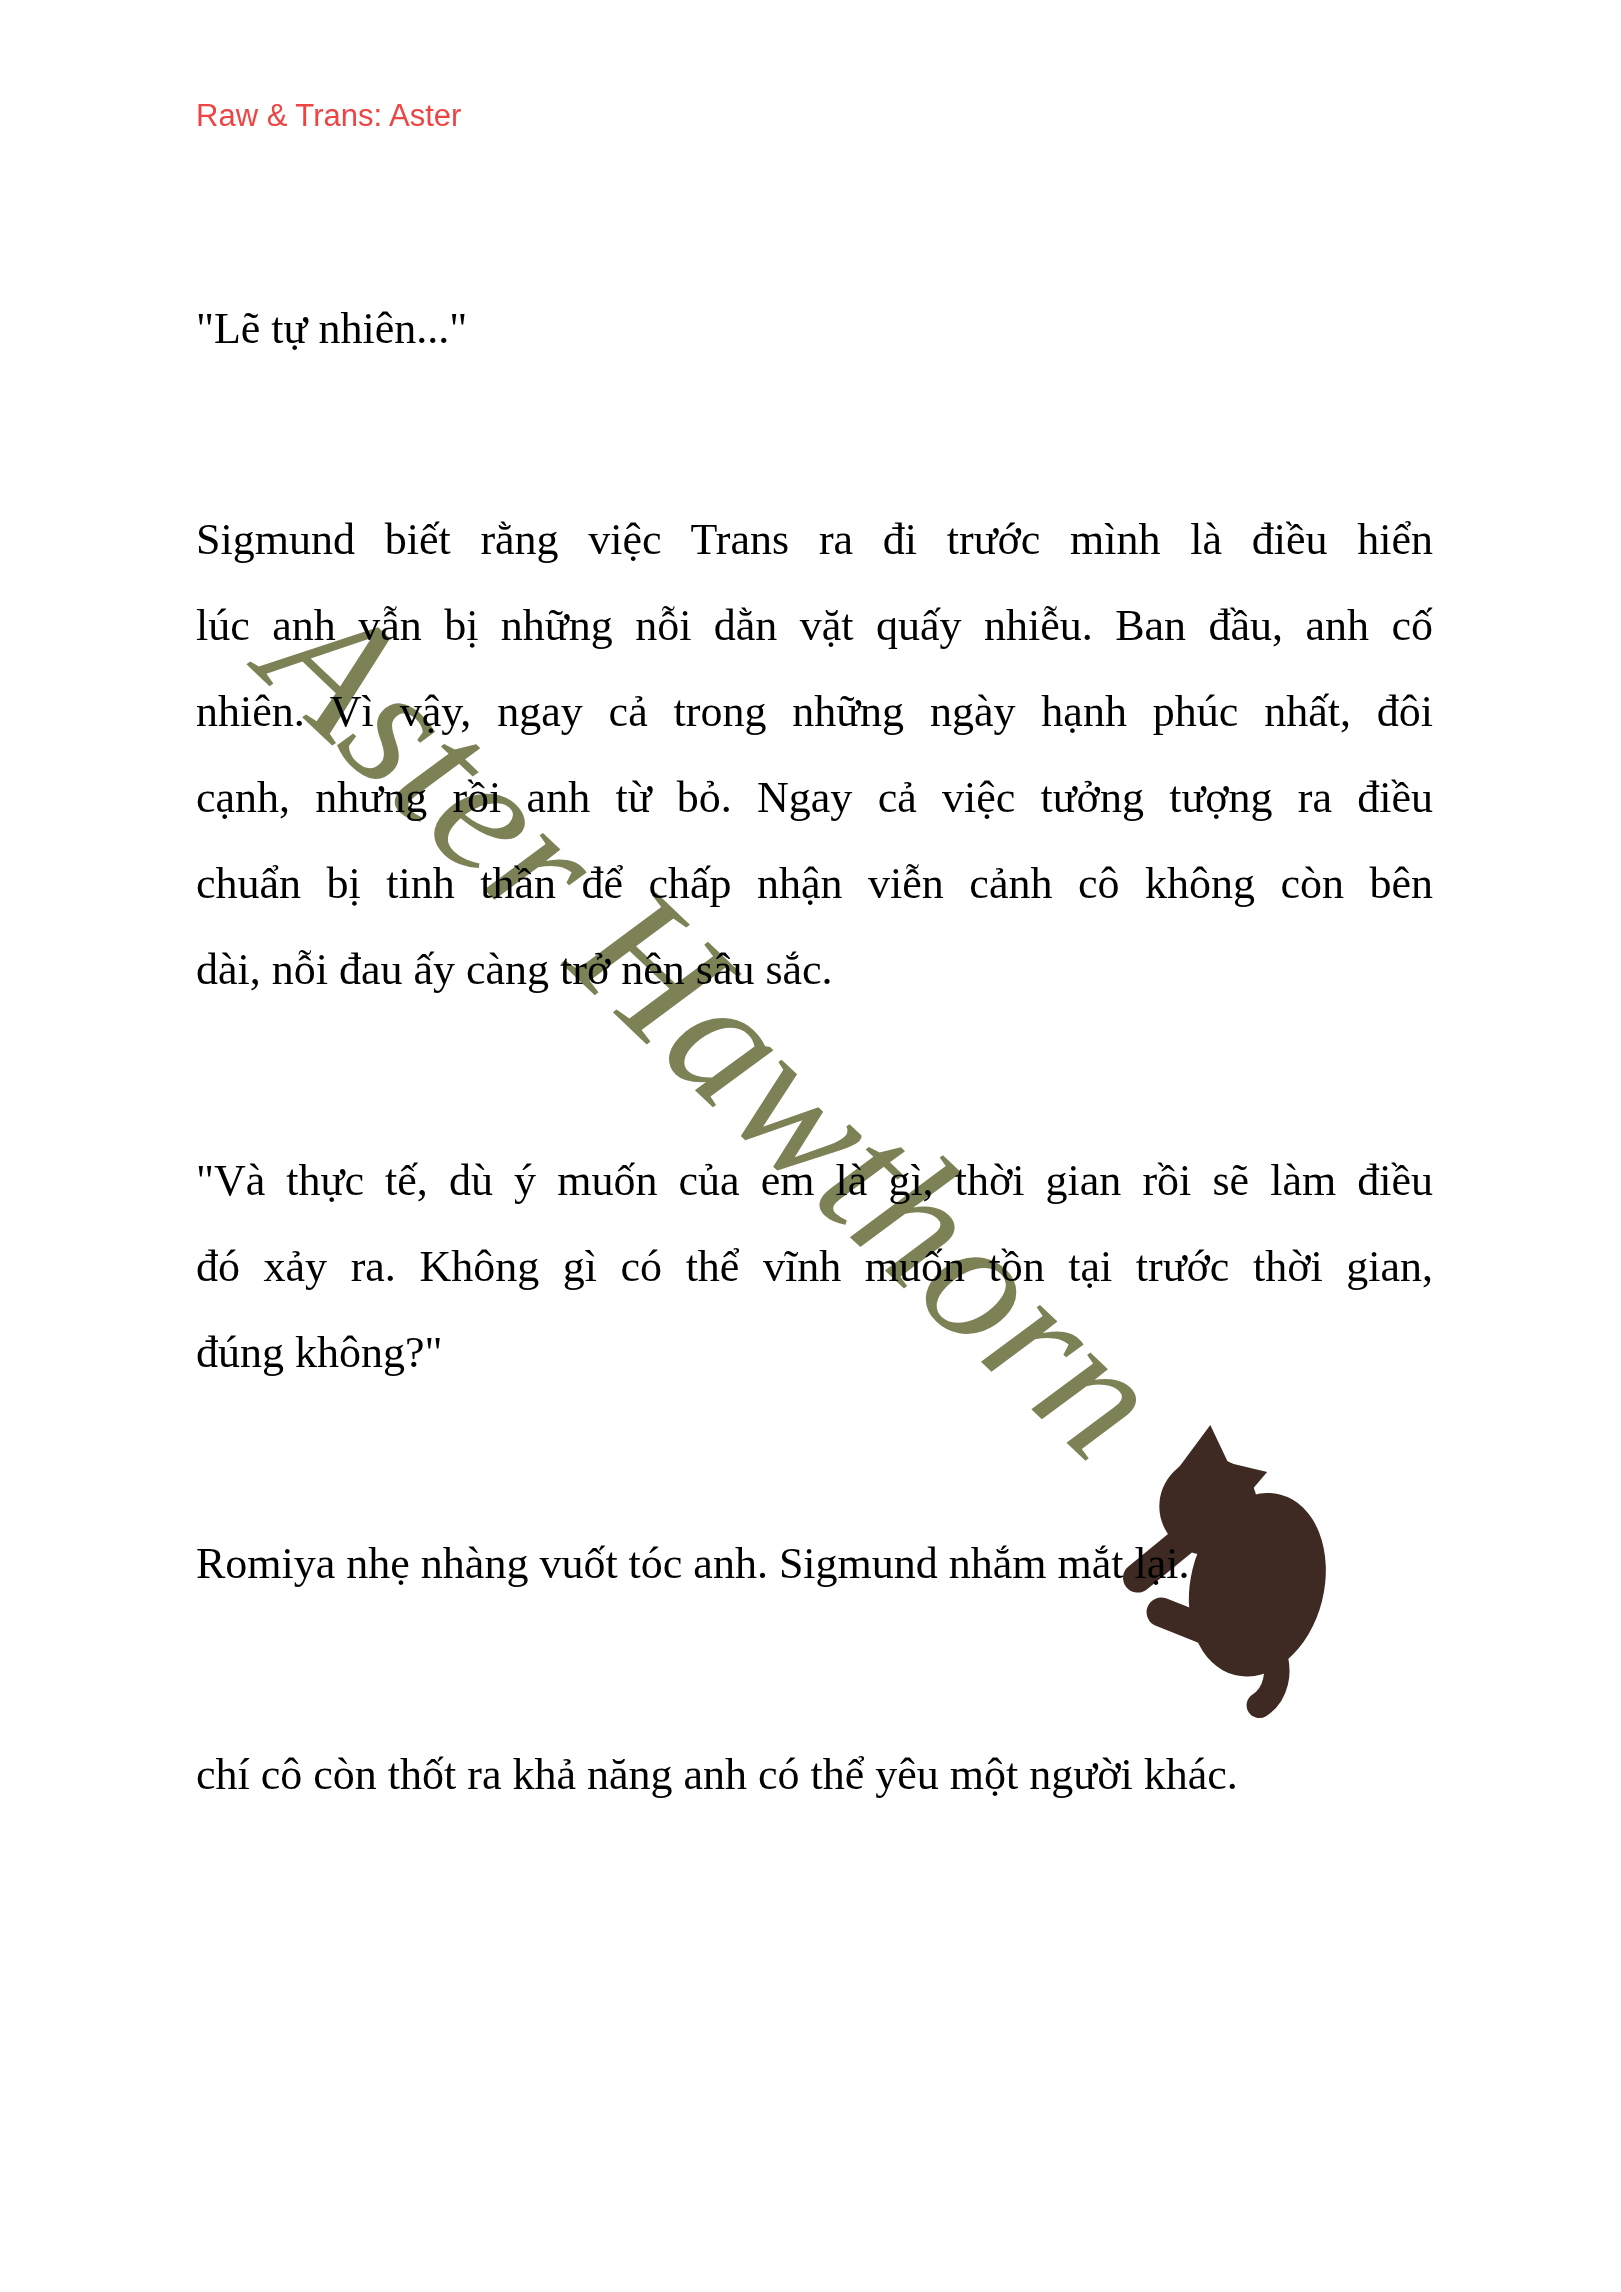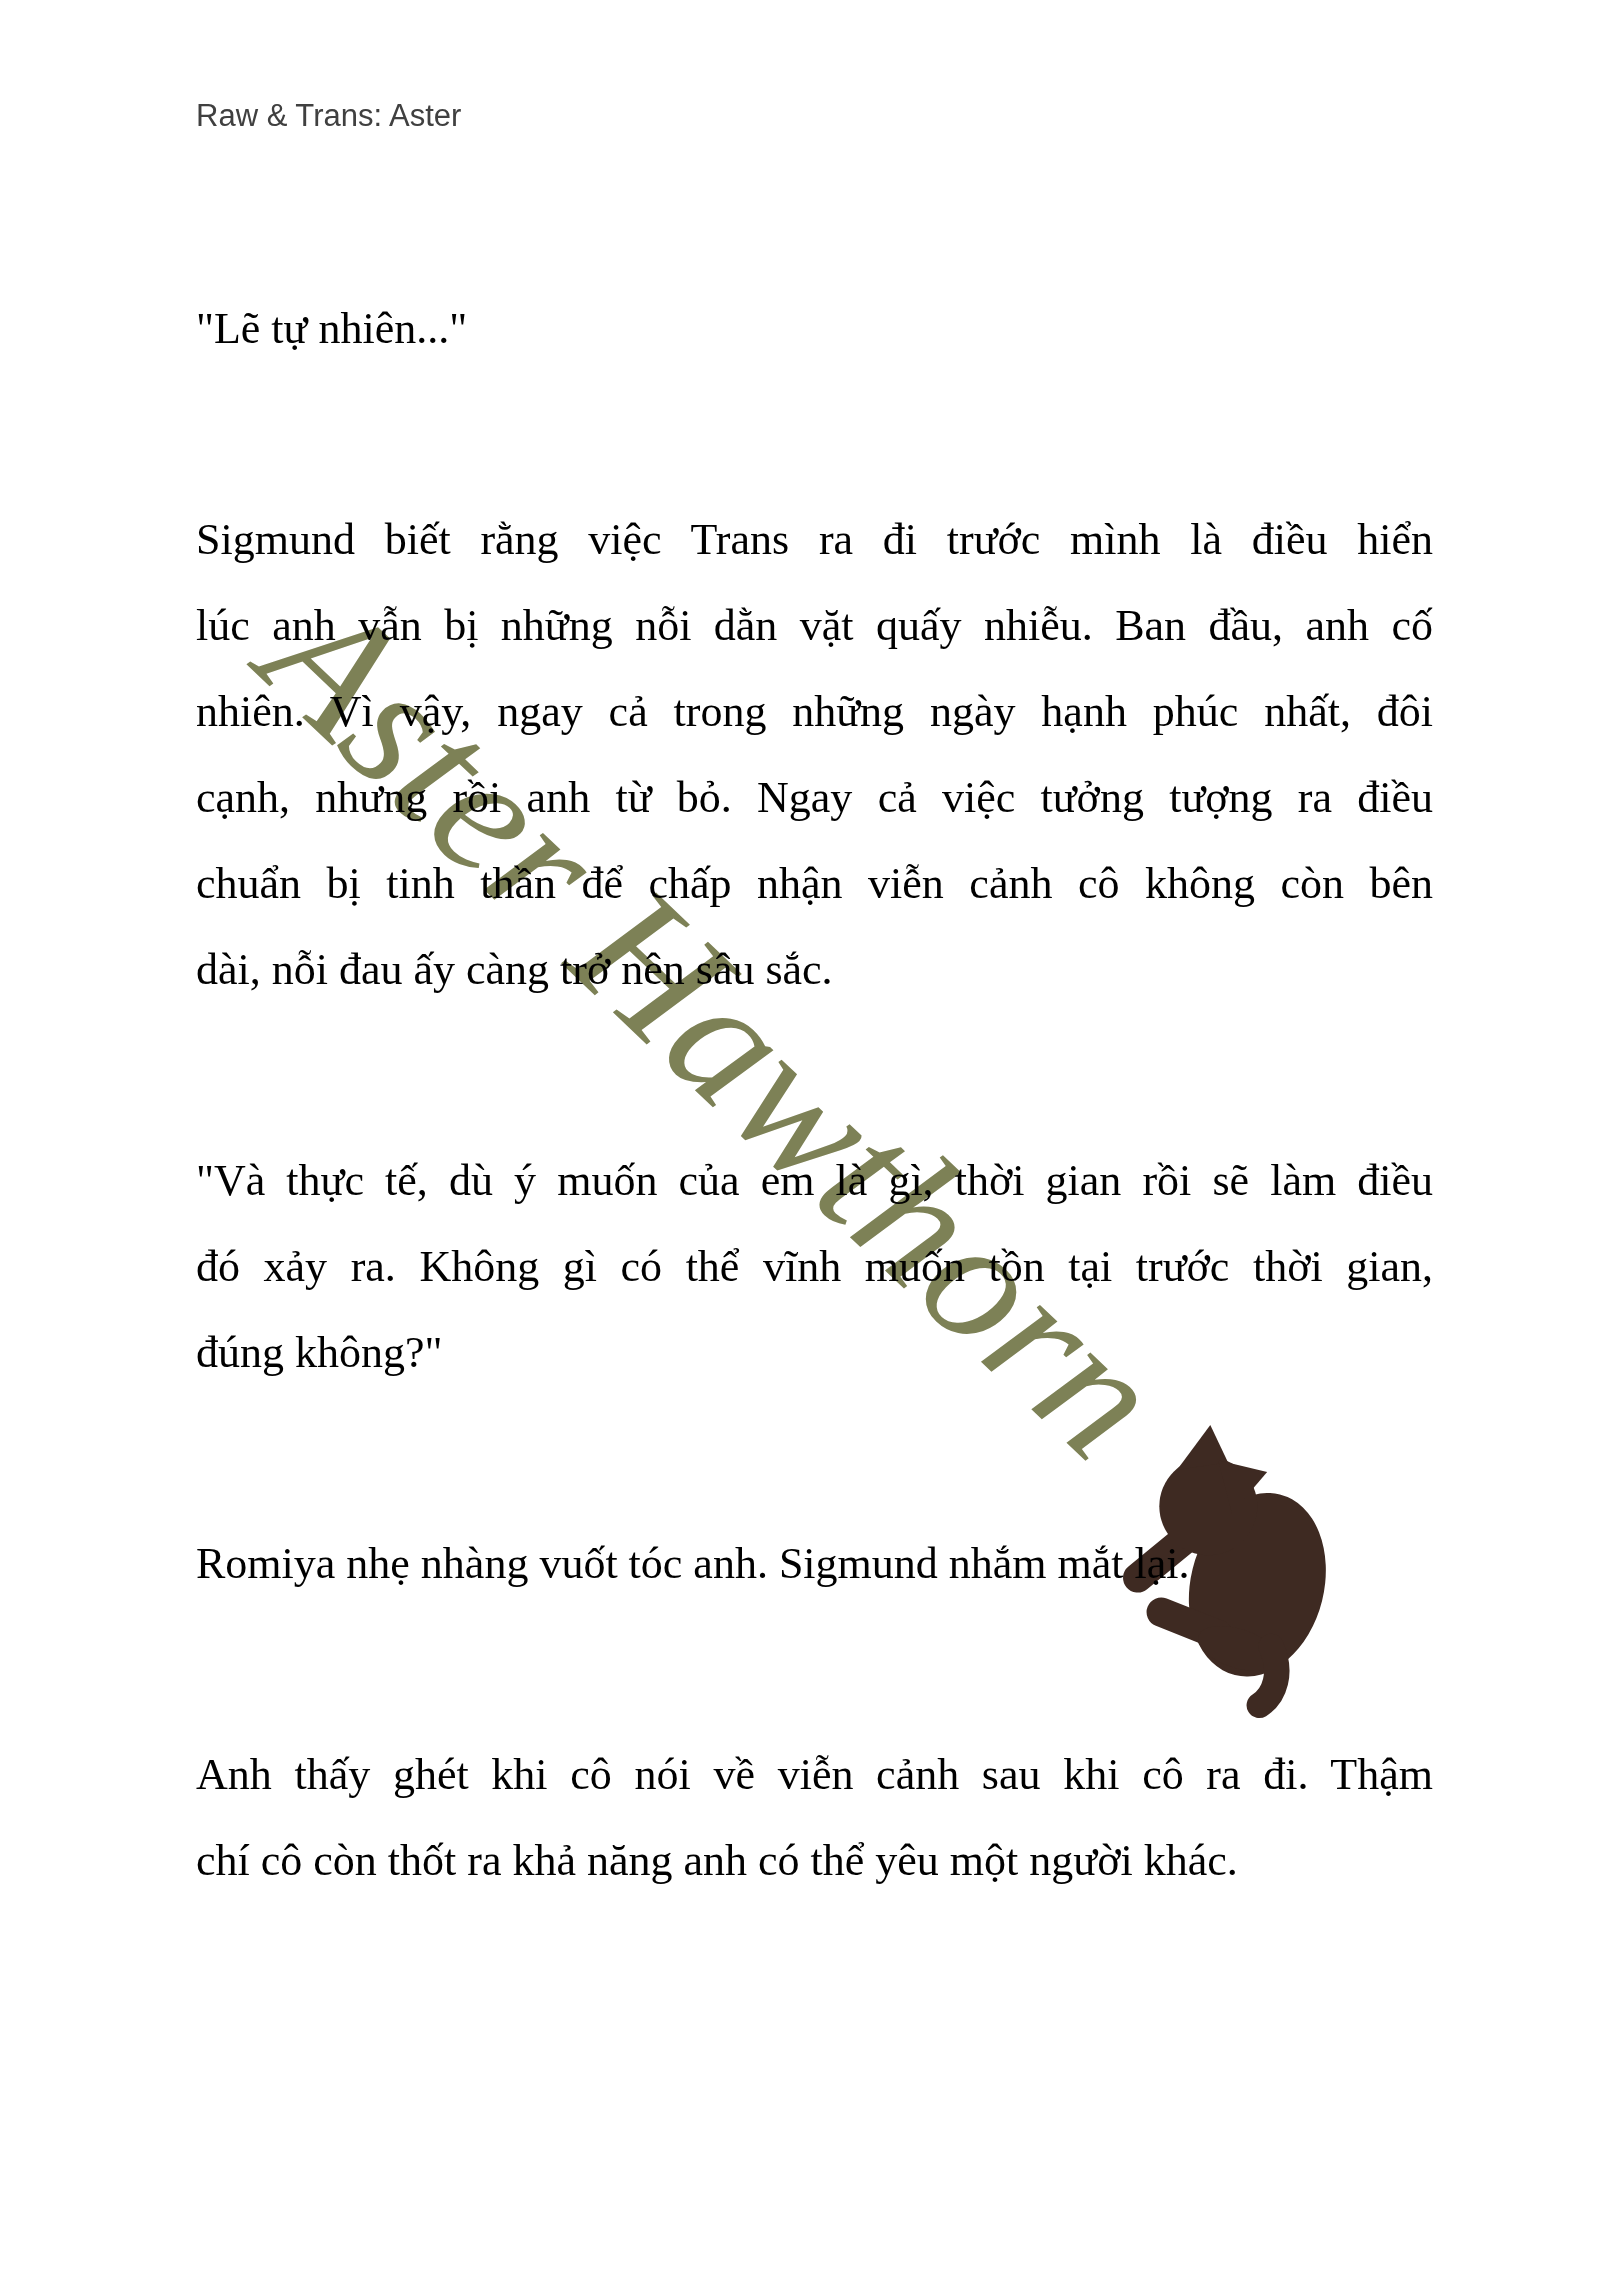--- a/index.html
+++ b/index.html
@@ -8,21 +8,21 @@
     width:1621px; height:2293px;
     background:#ffffff;
     overflow:hidden;
     font-family:"Liberation Serif", serif;
   }
   .header {
     position:absolute;
     left:196px; top:98px;
     font-family:"Liberation Sans", sans-serif;
     font-size:31px;
-    color:#404040;
+    color:#ef4444;
     z-index:2;
   }
   .watermark {
     position:absolute;
     left:356px; top:563px;
     transform-origin:0 0;
     transform:rotate(43.5deg);
     font-family:"Liberation Serif", serif;
     font-style:italic;
     font-size:178px;
@@ -97,19 +97,18 @@
       <span class="line just">"Và thực tế, dù ý muốn của em là gì, thời gian rồi sẽ làm điều</span>
       <span class="line just">đó xảy ra. Không gì có thể vĩnh muốn tồn tại trước thời gian,</span>
       <span class="line">đúng không?"</span>
     </p>
 
     <p>
       <span class="line">Romiya nhẹ nhàng vuốt tóc anh. Sigmund nhắm mắt lại.</span>
     </p>
 
     <p>
-      <span class="line just">Anh thấy ghét khi cô nói về viễn cảnh sau khi cô ra đi. Thậm</span>
       <span class="line">chí cô còn thốt ra khả năng anh có thể yêu một người khác.</span>
     </p>
 
   </div>
 </div>
 
 
 </body></html>

